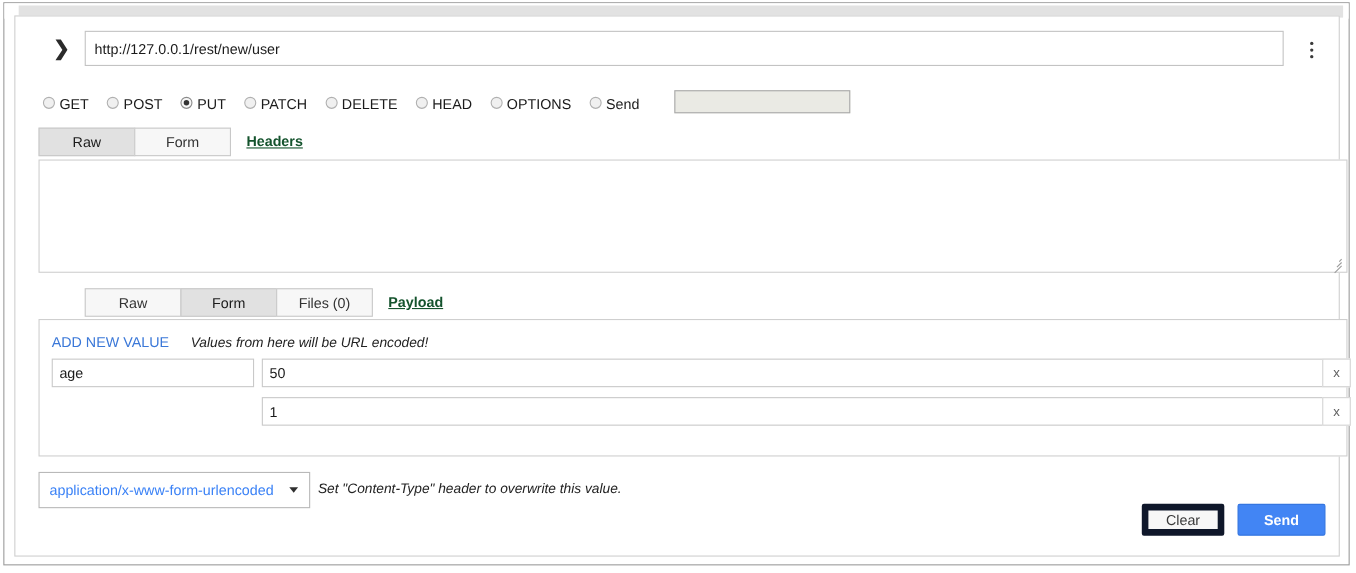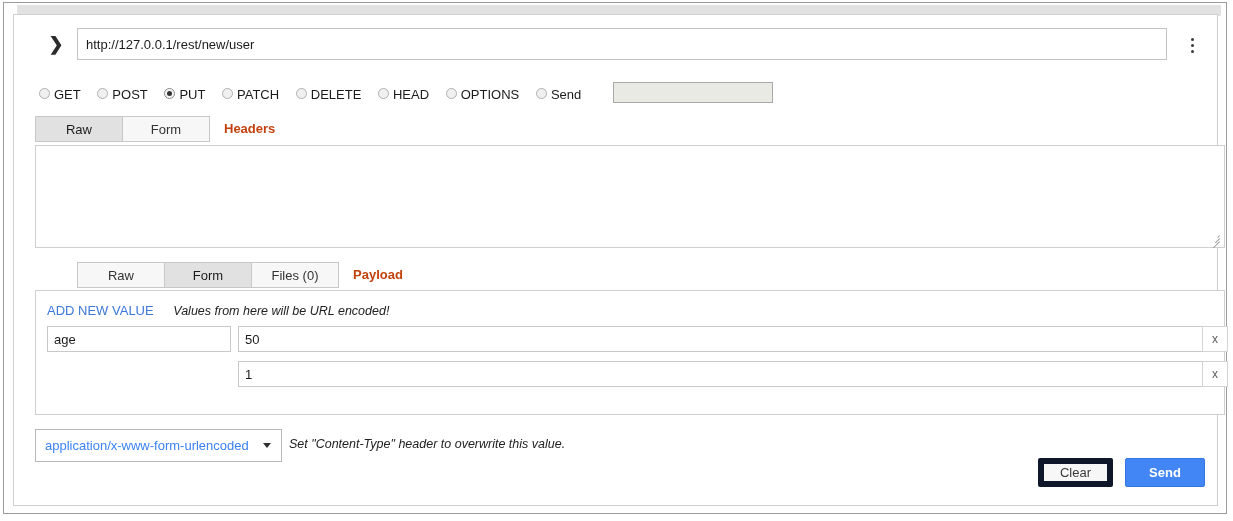--- a/index.html
+++ b/index.html
@@ -193,22 +193,23 @@
     background: #e1e1e1;
     color: #1b1b1b;
   }
   .tab-title {
     display: inline-block;
     margin-left: 14px;
     height: 26px;
     line-height: 25px;
     font-size: 13px;
     font-weight: bold;
-    color: #c2410c;
+    color: #14532d;
     vertical-align: top;
+    text-decoration: underline;
   }
 
   #headers-tabs { left: 21px; top: 101px; }
   #headers-tabs .tab { width: 88px; }
 
   #headers-textarea {
     position: absolute;
     left: 21px;
     top: 130px;
     width: 1190px;

